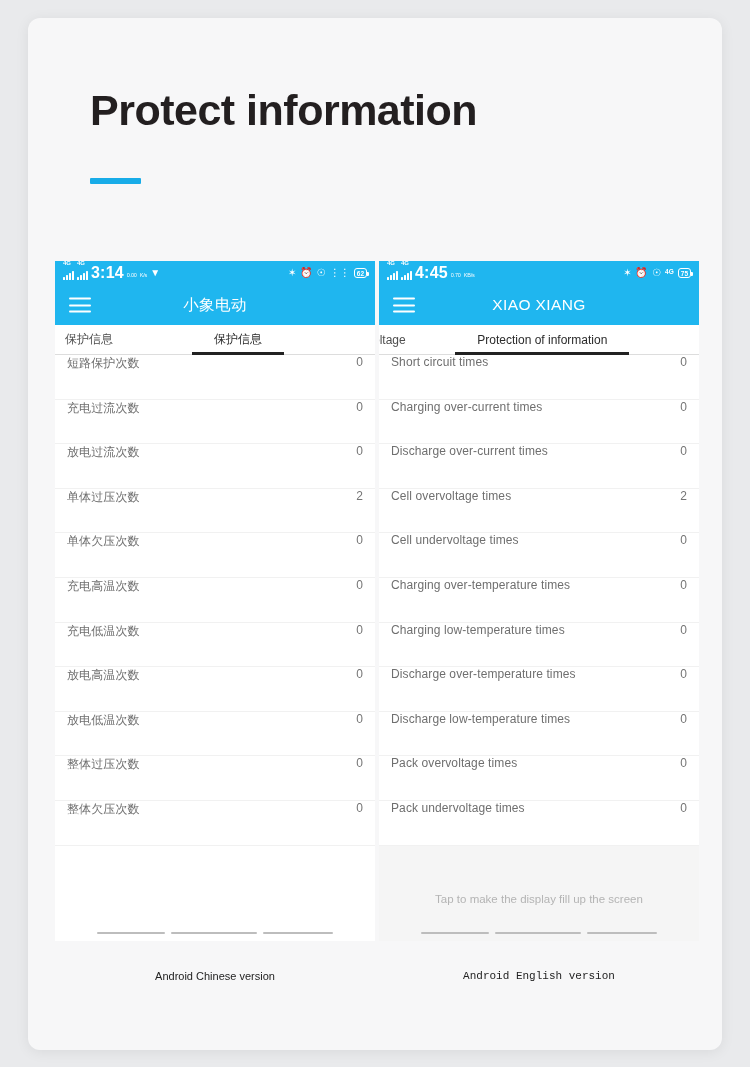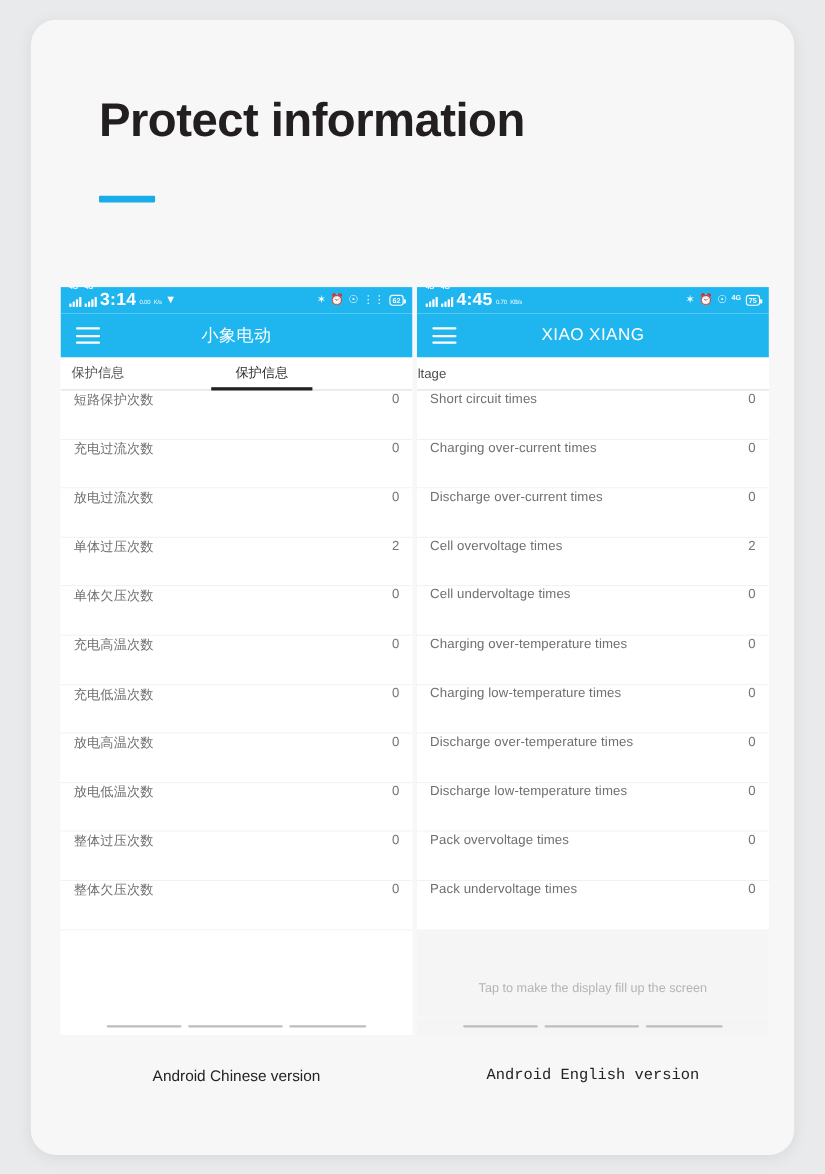--- a/index.html
+++ b/index.html
@@ -7,21 +7,21 @@
     width: 750px; height: 1067px;
     background: #e9eaec;
     font-family: "Liberation Sans", sans-serif;
     overflow: hidden;
   }
   .page-card {
     position: absolute;
     left: 28px; top: 18px;
     width: 694px; height: 1032px;
     background: #f7f7f8;
-    border-radius: 23px;
+    border-radius: 12px;
     box-shadow: 0 2px 14px rgba(0,0,0,0.07);
     overflow: hidden;
   }
   .page-title {
     position: absolute;
     left: 62px; top: 68px;
     font-size: 43px;
     font-weight: bold;
     letter-spacing: -0.5px;
     color: #231f20;
@@ -177,21 +177,21 @@
 
   .captions {
     position: absolute;
     left: 27px; top: 952px;
     width: 644px;
     display: flex;
   }
   .caption {
     width: 320px;
     text-align: center;
-    font-size: 14px;
+    font-size: 11px;
     color: #232323;
   }
   .caption.second { margin-left: 4px; font-family: Liberation Mono, monospace; }
 </style>
 </head>
 <body>
 
 <div class="page-card">
 
   <div class="page-title">Protect information</div>
@@ -351,20 +351,21 @@
           <span></span>
             <span></span>
             <span></span>
         </div>
         <div class="app-title">XIAO XIANG</div>
       </div>
 
       <div class="phone-body">
         <div class="tabbar">
           <div class="tab inactive">oltage</div>
+          <div class="tab active">Protection of information</div>
         </div>
 
         <div class="list">
           <div class="row">
             <span class="row-label">Short circuit times</span>
             <span class="row-value">0</span>
           </div>
           <div class="row">
             <span class="row-label">Charging over-current times</span>
             <span class="row-value">0</span>

